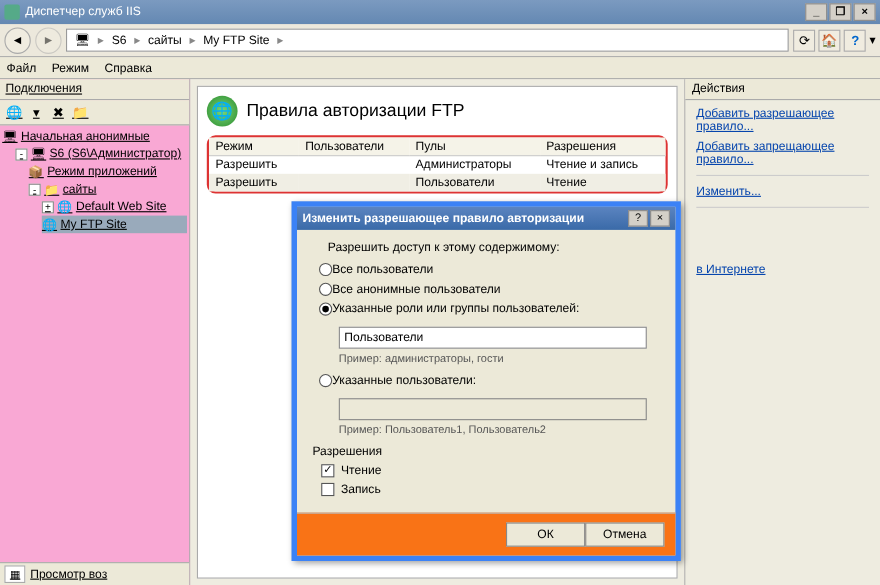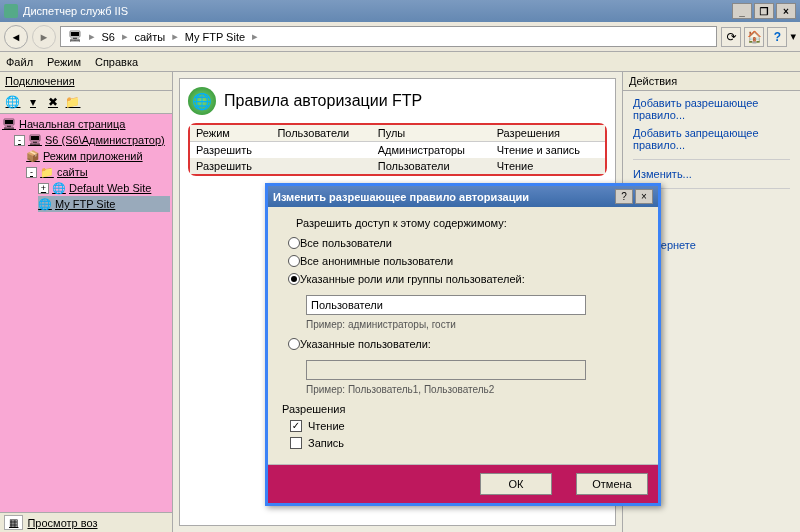--- a/index.html
+++ b/index.html
@@ -44,40 +44,40 @@
 .feature-title { display: flex; align-items: center; gap: 8px; font-size: 16px; margin-bottom: 8px; }
 .feature-icon { width: 28px; height: 28px; border-radius: 50%; background: radial-gradient(#7bd87b,#2a8a2a); display: flex; align-items:center; justify-content:center; color:#fff; font-size:16px; }
 .rules-table { width: 100%; border: 2px solid #d33; border-radius: 8px; border-collapse: separate; border-spacing: 0; }
 .rules-table th { background: #f5f3e8; text-align: left; padding: 2px 6px; border-bottom: 1px solid #ccc; font-weight: normal; font-size: 11px; }
 .rules-table td { padding: 2px 6px; font-size: 11px; }
 .rules-table tr.alt td { background: #f0eee4; }
 
 .rightpane { width: 178px; background: #eeece0; border-left: 1px solid #aaa; }
 .rightheader { background: #ece9d8; padding: 3px 6px; border-bottom: 1px solid #aaa; }
 .action-list { padding: 6px 10px; display: flex; flex-direction: column; gap: 6px; }
-.action-link { color: #0645ad; cursor: pointer; }
+.action-link { color: #0645ad; cursor: pointer; text-decoration: underline; }
 .action-sep { height: 1px; background: #ccc; margin: 2px 0; }
 
-.dialog { position: absolute; left: 265px; top: 183px; width: 396px; background: #ece9d8; border: 3px solid #3b82f6; box-shadow: 2px 2px 6px rgba(0,0,0,0.4); z-index: 10; }
+.dialog { position: absolute; left: 265px; top: 183px; width: 354px; background: #ece9d8; border: 5px solid #3b82f6; box-shadow: 2px 2px 6px rgba(0,0,0,0.4); z-index: 10; }
 .dlg-title { background: linear-gradient(#5b84c0,#3a6aa8); color: #fff; padding: 3px 5px; display: flex; align-items: center; }
 .dlg-title .t { flex: 1; font-size: 11px; font-weight: bold; }
 .dlg-title .dbtn { width: 18px; height: 15px; background: #d4d0c8; border: 1px solid #888; margin-left: 2px; display: flex; align-items: center; justify-content: center; color: #000; font-size: 10px; cursor: pointer; }
 .dlg-body { padding: 10px 14px; }
 .dlg-label { margin-bottom: 8px; padding-left: 14px; }
 .radio-row { display: flex; align-items: center; gap: 0; margin: 6px 0 6px 6px; }
 .radio { width: 12px; height: 12px; border: 1px solid #555; border-radius: 50%; background: #fff; display: inline-flex; align-items: center; justify-content: center; cursor: pointer; }
 .radio.checked::after { content:''; width: 6px; height: 6px; background: #000; border-radius: 50%; }
 .textin { width: 280px; height: 20px; border: 1px solid #888; background: #fff; padding: 2px 4px; margin: 4px 0 2px 24px; font-family: inherit; font-size: 11px; }
 .textin.disabled { background: #ece9d8; }
 .hint { color: #555; margin: 2px 0 8px 24px; font-size: 10px; }
 .section { margin-top: 6px; }
 .chk-row { display: flex; align-items: center; gap: 6px; margin: 5px 0 5px 8px; }
 .chk { width: 12px; height: 12px; border: 1px solid #555; background: #fff; display: inline-flex; align-items: center; justify-content: center; font-size: 10px; cursor: pointer; }
 .chk.checked::after { content:'✓'; line-height:1; }
-.dlg-footer { border-top: 1px solid #bbb; padding: 8px 10px; display: flex; justify-content: flex-end; gap: 24px; background: #be185d; align-items: center; }
+.dlg-footer { border-top: 1px solid #bbb; padding: 8px 10px; display: flex; justify-content: flex-end; gap: 0; background: #f97316; align-items: center; }
 .btn { width: 72px; height: 22px; border: 1px solid #888; background: #ece9d8; cursor: pointer; font-family: inherit; font-size: 11px; }
 </style>
 </head>
 <body>
 
 <div class="titlebar">
   <div class="appicon"></div>
   <div class="title">Диспeтчер служб IIS</div>
   <div class="winbtn">_</div>
   <div class="winbtn">❐</div>
@@ -117,21 +117,21 @@
     <div class="leftheader">Подключения</div>
     <div class="lefttools">
       <span class="lticon">🌐</span>
       <span class="lticon">▾</span>
       <span class="lticon">✖</span>
       <span class="lticon">📁</span>
     </div>
     <div class="tree">
       <div class="tree-node">
         <span class="tree-icon">🖥</span>
-        <span>Начальная страница</span>
+        <span>Начальная анонимные</span>
       </div>
       <div class="tree-node ind1">
         <span class="expand">-</span>
         <span class="tree-icon">🖥</span>
         <span>S6 (S6\Администратор)</span>
       </div>
       <div class="tree-node ind2">
         <span class="tree-icon">📦</span>
         <span>Режим приложений</span>
       </div>

